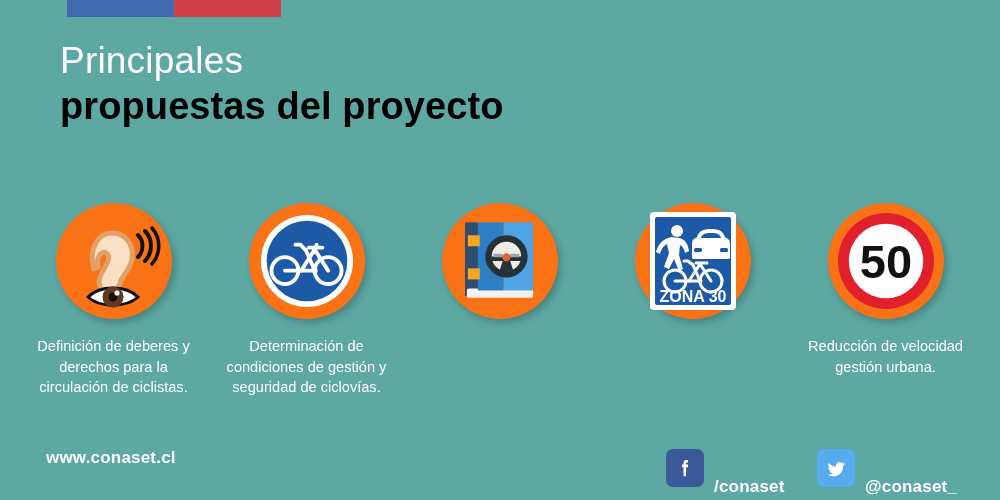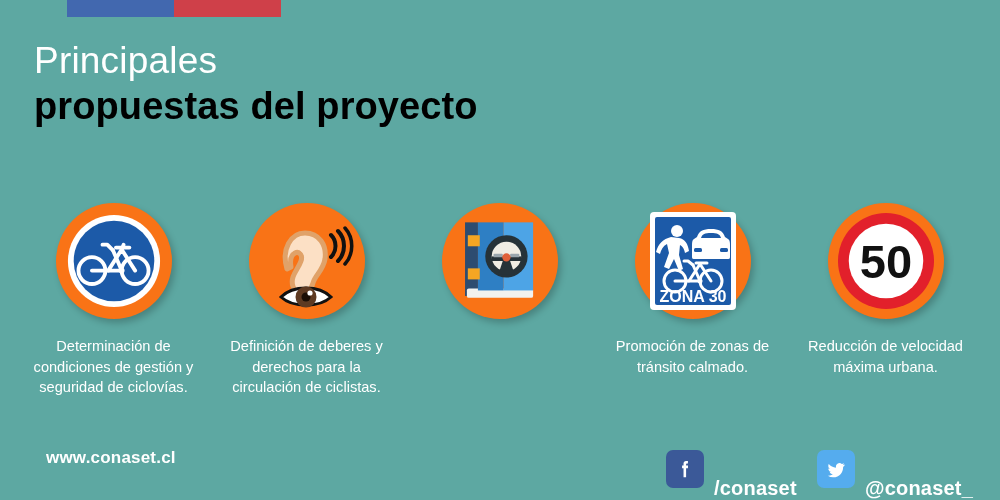--- a/index.html
+++ b/index.html
@@ -23,21 +23,21 @@
     width: 214px; height: 17px;
     display: flex;
   }
   #flagbar .seg { height: 100%; }
   #flagbar .seg.blue { width: 50%; background: #4268AF; }
   #flagbar .seg.red  { width: 50%; background: #CF4049; }
 
   
   #title-block {
     position: absolute;
-    left: 34px; top: 40px;
+    left: 60px; top: 40px;
     width: 700px;
   }
   #title-line1 {
     font-size: 37px;
     font-weight: 300;
     color: #FFFFFF;
     letter-spacing: 0.2px;
     line-height: 1.15;
   }
   #title-line2 {
@@ -114,21 +114,21 @@
     border-radius: 7px;
     display: flex;
     align-items: center;
     justify-content: center;
     flex: 0 0 auto;
   }
   .sq.fb { background: #3B5998; }
   .sq.tw { background: #55ACEE; }
   .handle {
     color: #FFFFFF;
-    font-size: 20px;
+    font-size: 17px;
     font-weight: 700;
     white-space: nowrap;
     letter-spacing: 0.2px;
     margin-top: 39px;
   }
 </style>
 </head>
 <body>
 
 <div id="poster">
@@ -137,20 +137,42 @@
     <div class="seg blue"></div>
     <div class="seg red"></div>
   </div>
 
   <div id="title-block">
     <div id="title-line1">Principales</div>
     <div id="title-line2">propuestas del proyecto</div>
   </div>
 
   <div id="columns">
+
+    <div class="col">
+      <div class="badge">
+        <span>
+          <svg width="100" height="100" viewBox="0 0 100 100">
+
+            <path d="M30 58 C24 38 34 22 48 22 C62 22 70 34 68 48 C66 60 58 64 56 72 C54 80 48 84 42 82 C36 80 34 72 36 66 C38 60 42 56 44 50 C46 44 42 40 38 42 C34 44 33 50 34 56 Z" fill="#FCE0C5" stroke="#E0A269" stroke-width="5" stroke-linejoin="round"></path>
+            <path d="M44 50 C46 44 42 40 38 42" fill="none" stroke="#E0A269" stroke-width="4" stroke-linecap="round"></path>
+
+            <path d="M74 24 C80 30 80 40 74 46" fill="none" stroke="#111" stroke-width="4" stroke-linecap="round"></path>
+            <path d="M81 20 C89 28 89 42 81 50" fill="none" stroke="#111" stroke-width="4" stroke-linecap="round"></path>
+            <path d="M88 17 C97 27 97 43 88 53" fill="none" stroke="#111" stroke-width="3.5" stroke-linecap="round"></path>
+
+            <path d="M24 86 C36 74 62 74 74 86 C62 97 36 97 24 86 Z" fill="#FFFFFF" stroke="#111" stroke-width="3"></path>
+            <circle cx="49" cy="86" r="10.5" fill="#5E3A22"></circle>
+            <circle cx="49" cy="86" r="4.5" fill="#1A0E06"></circle>
+            <circle cx="53" cy="82" r="2.6" fill="#FFFFFF"></circle>
+          </svg>
+        </span>
+      </div>
+      <div class="caption">Definición de deberes y derechos para la circulación de ciclistas.</div>
+    </div>
 
     <div class="col">
       <div class="badge">
         <span>
           <svg width="96" height="96" viewBox="0 0 100 100">
             <circle cx="50" cy="50" r="48" fill="#FFFFFF"></circle>
             <circle cx="50" cy="50" r="42" fill="#1C5AA8"></circle>
             <g fill="none" stroke="#FFFFFF" stroke-width="4" stroke-linecap="round" stroke-linejoin="round">
               <circle cx="27" cy="60" r="14"></circle>
               <circle cx="72" cy="60" r="14"></circle>
@@ -163,42 +185,20 @@
             <circle cx="58" cy="60" r="3" fill="#FFFFFF"></circle>
           </svg>
         </span>
       </div>
       <div class="caption">Determinación de condiciones de gestión y seguridad de ciclovías.</div>
     </div>
 
     <div class="col">
       <div class="badge">
         <span>
-          <svg width="100" height="100" viewBox="0 0 100 100">
-
-            <path d="M30 58 C24 38 34 22 48 22 C62 22 70 34 68 48 C66 60 58 64 56 72 C54 80 48 84 42 82 C36 80 34 72 36 66 C38 60 42 56 44 50 C46 44 42 40 38 42 C34 44 33 50 34 56 Z" fill="#FCE0C5" stroke="#E0A269" stroke-width="5" stroke-linejoin="round"></path>
-            <path d="M44 50 C46 44 42 40 38 42" fill="none" stroke="#E0A269" stroke-width="4" stroke-linecap="round"></path>
-
-            <path d="M74 24 C80 30 80 40 74 46" fill="none" stroke="#111" stroke-width="4" stroke-linecap="round"></path>
-            <path d="M81 20 C89 28 89 42 81 50" fill="none" stroke="#111" stroke-width="4" stroke-linecap="round"></path>
-            <path d="M88 17 C97 27 97 43 88 53" fill="none" stroke="#111" stroke-width="3.5" stroke-linecap="round"></path>
-
-            <path d="M24 86 C36 74 62 74 74 86 C62 97 36 97 24 86 Z" fill="#FFFFFF" stroke="#111" stroke-width="3"></path>
-            <circle cx="49" cy="86" r="10.5" fill="#5E3A22"></circle>
-            <circle cx="49" cy="86" r="4.5" fill="#1A0E06"></circle>
-            <circle cx="53" cy="82" r="2.6" fill="#FFFFFF"></circle>
-          </svg>
-        </span>
-      </div>
-      <div class="caption">Definición de deberes y derechos para la circulación de ciclistas.</div>
-    </div>
-
-    <div class="col">
-      <div class="badge">
-        <span>
           <svg width="92" height="92" viewBox="0 0 100 100">
 
             <rect x="12" y="8" width="14" height="80" fill="#2D4C70"></rect>
 
             <rect x="14" y="80" width="72" height="10" rx="2" fill="#F2F2EF"></rect>
 
             <rect x="26" y="8" width="28" height="74" fill="#2E7FC4"></rect>
 
             <rect x="54" y="8" width="32" height="74" fill="#4DA4E6"></rect>
 
@@ -243,34 +243,33 @@
               <path d="M40 70 L51 70 L44 54"></path>
               <path d="M44 54 L39 50 L35 50"></path>
               <path d="M47 52 L58 52"></path>
             </g>
             <circle cx="51" cy="70" r="2.5" fill="#FFFFFF"></circle>
 
             <text x="44" y="91" text-anchor="middle" font-family="Liberation Sans, sans-serif" font-size="16" font-weight="700" fill="#FFFFFF">ZONA 30</text>
           </svg>
         </span>
       </div>
-      <div class="caption">Promoción de zonas de tránsito calmado.</div>
     </div>
 
     <div class="col">
       <div class="badge">
         <span>
           <svg width="98" height="98" viewBox="0 0 100 100">
             <circle cx="50" cy="50" r="49" fill="#E2202B"></circle>
             <circle cx="50" cy="50" r="38" fill="#FFFFFF"></circle>
             <text x="50" y="50" text-anchor="middle" dominant-baseline="central" font-family="Liberation Sans, sans-serif" font-size="48" font-weight="700" fill="#111111">50</text>
           </svg>
         </span>
       </div>
-      <div class="caption">Reducción de velocidad máxima urbana.</div>
+      <div class="caption">Reducción de velocidad gestión urbana.</div>
     </div>
 
   </div>
 
   <div id="footer">
     <a id="site-url" href="#" style="text-decoration:none">www.conaset.cl</a>
 
     <div class="social" id="social-fb">
       <span class="sq fb">
         <svg width="22" height="22" viewBox="0 0 24 24">

